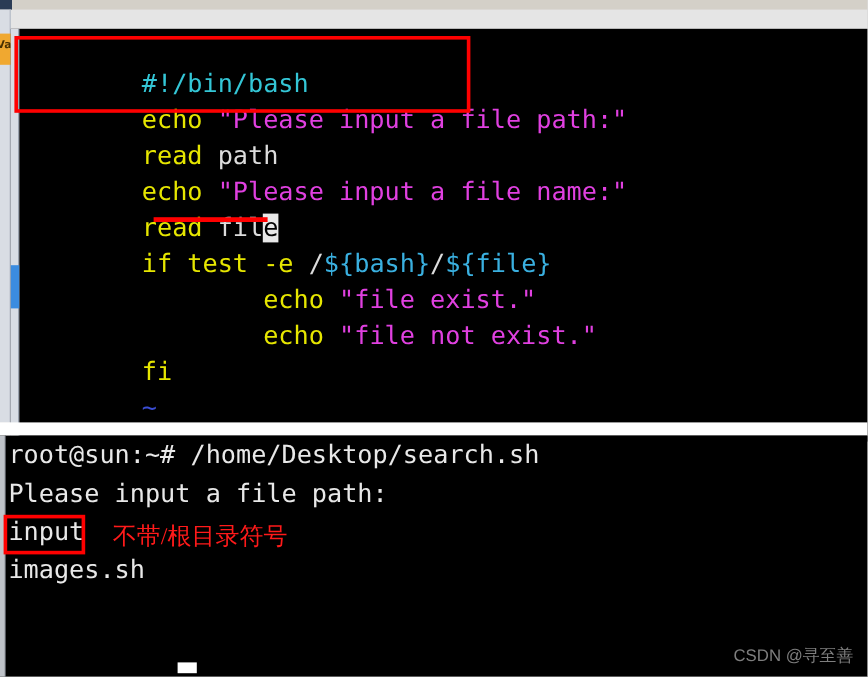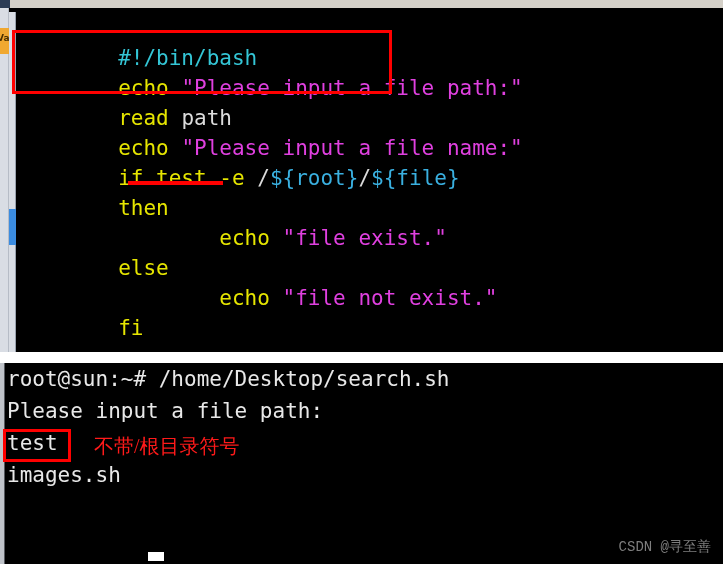--- a/index.html
+++ b/index.html
@@ -2,21 +2,21 @@
 <html><head>
 <meta charset="utf-8">
 <style>
   * { box-sizing: border-box; margin: 0; padding: 0; }
   html, body {
     width: 723px; height: 564px;
     background: #ffffff;
     font-family: "DejaVu Sans Mono", monospace;
     overflow: hidden;
   }
-  #screen { position: relative; width: 723px; height: 564px; background:#000000; }
+  #screen { position: relative; width: 723px; height: 564px; background:#e5e5e5; }
 
   
   .top-strip {
     position:absolute; left:0; top:0; width:723px; height:8px;
     background:#d4d0c8;
   }
   .top-strip-dark {
     position:absolute; left:0; top:0; width:10px; height:8px;
     background:#2b3c55;
   }
@@ -31,21 +31,21 @@
     background:#f0a830; overflow:hidden;
   }
   .taskbar-item-label {
     position:absolute; left:-3px; top:5px;
     font-size:9px; color:#4a3000; font-weight:bold;
     font-family:"DejaVu Sans", sans-serif; white-space:nowrap;
   }
 
   
   .editor-pane {
-    position:absolute; left:9px; top:12px; width:714px; height:344px;
+    position:absolute; left:9px; top:24px; width:714px; height:344px;
     background:#000000;
   }
   .editor-scroll-track {
     position:absolute; left:0; top:0; width:7px; height:344px;
     background:#d9dde4; border-right:1px solid #9aa2ae;
   }
   .editor-scroll-thumb {
     position:absolute; left:0px; top:197px; width:7px; height:36px;
     background:#3b8ce0;
   }
@@ -115,21 +115,21 @@
   .ann-text-cn {
     position:absolute; left:94px; top:433px;
     font-size:20px; color:#ff1a1a; white-space:nowrap;
     font-family:Liberation Serif, serif;
   }
 
   
   .watermark {
     position:absolute; right:12px; top:538px;
     font-size:14px; color:#7e7e7e; white-space:nowrap;
-    font-family:Liberation Mono, monospace;
+    font-family:Liberation Sans, sans-serif;
   }
 </style>
 </head>
 <body>
 
 <div id="screen">
 
   <div class="top-strip">
     <div class="top-strip-dark"></div>
   </div>
@@ -153,30 +153,27 @@
       <div class="code-line">
         <span class="c-yellow">echo </span><span class="c-magenta">"Please input a file path:"</span>
       </div>
       <div class="code-line">
         <span class="c-yellow">read </span><span class="c-white">path</span>
       </div>
       <div class="code-line">
         <span class="c-yellow">echo </span><span class="c-magenta">"Please input a file name:"</span>
       </div>
       <div class="code-line">
-        <span class="c-yellow">if test -e </span><span class="c-white">/</span><span class="c-lblue">${root}</span><span class="c-white">/</span><span class="c-lblue">${file}</span>
-      </div>
-      <div class="code-line">
-        <span class="c-yellow">then</span>
+        <span class="c-yellow">read </span><span class="c-white">fil</span><span class="cursor-block">e</span>
+      </div>
+      <div class="code-line">
+        <span class="c-yellow">if test -e </span><span class="c-white">/</span><span class="c-lblue">${bash}</span><span class="c-white">/</span><span class="c-lblue">${file}</span>
       </div>
       <div class="code-line">
         <span class="c-yellow">        echo </span><span class="c-magenta">"file exist."</span>
-      </div>
-      <div class="code-line">
-        <span class="c-yellow">else</span>
       </div>
       <div class="code-line">
         <span class="c-yellow">        echo </span><span class="c-magenta">"file not exist."</span>
       </div>
       <div class="code-line">
         <span class="c-yellow">fi</span>
       </div>
       <div class="code-line">
         <span class="c-blue">~</span>
       </div>
@@ -186,21 +183,21 @@
   <div class="ann-box-1"></div>
   <div class="ann-underline-1"></div>
 
   <div class="gap-white"></div>
 
   <div class="terminal-pane">
     <div class="term-left-border"></div>
     <div class="term-area">
       <div class="term-line">root@sun:~# /home/Desktop/search.sh</div>
       <div class="term-line">Please input a file path:</div>
-      <div class="term-line">test</div>
+      <div class="term-line">input</div>
       <div class="term-line">images.sh</div>
     </div>
   </div>
 
   <div class="ann-box-2"></div>
   <div class="ann-text-cn">不带/根目录符号</div>
 
   <div class="term-cursor"></div>
 
   <div class="watermark">CSDN @寻至善</div>

